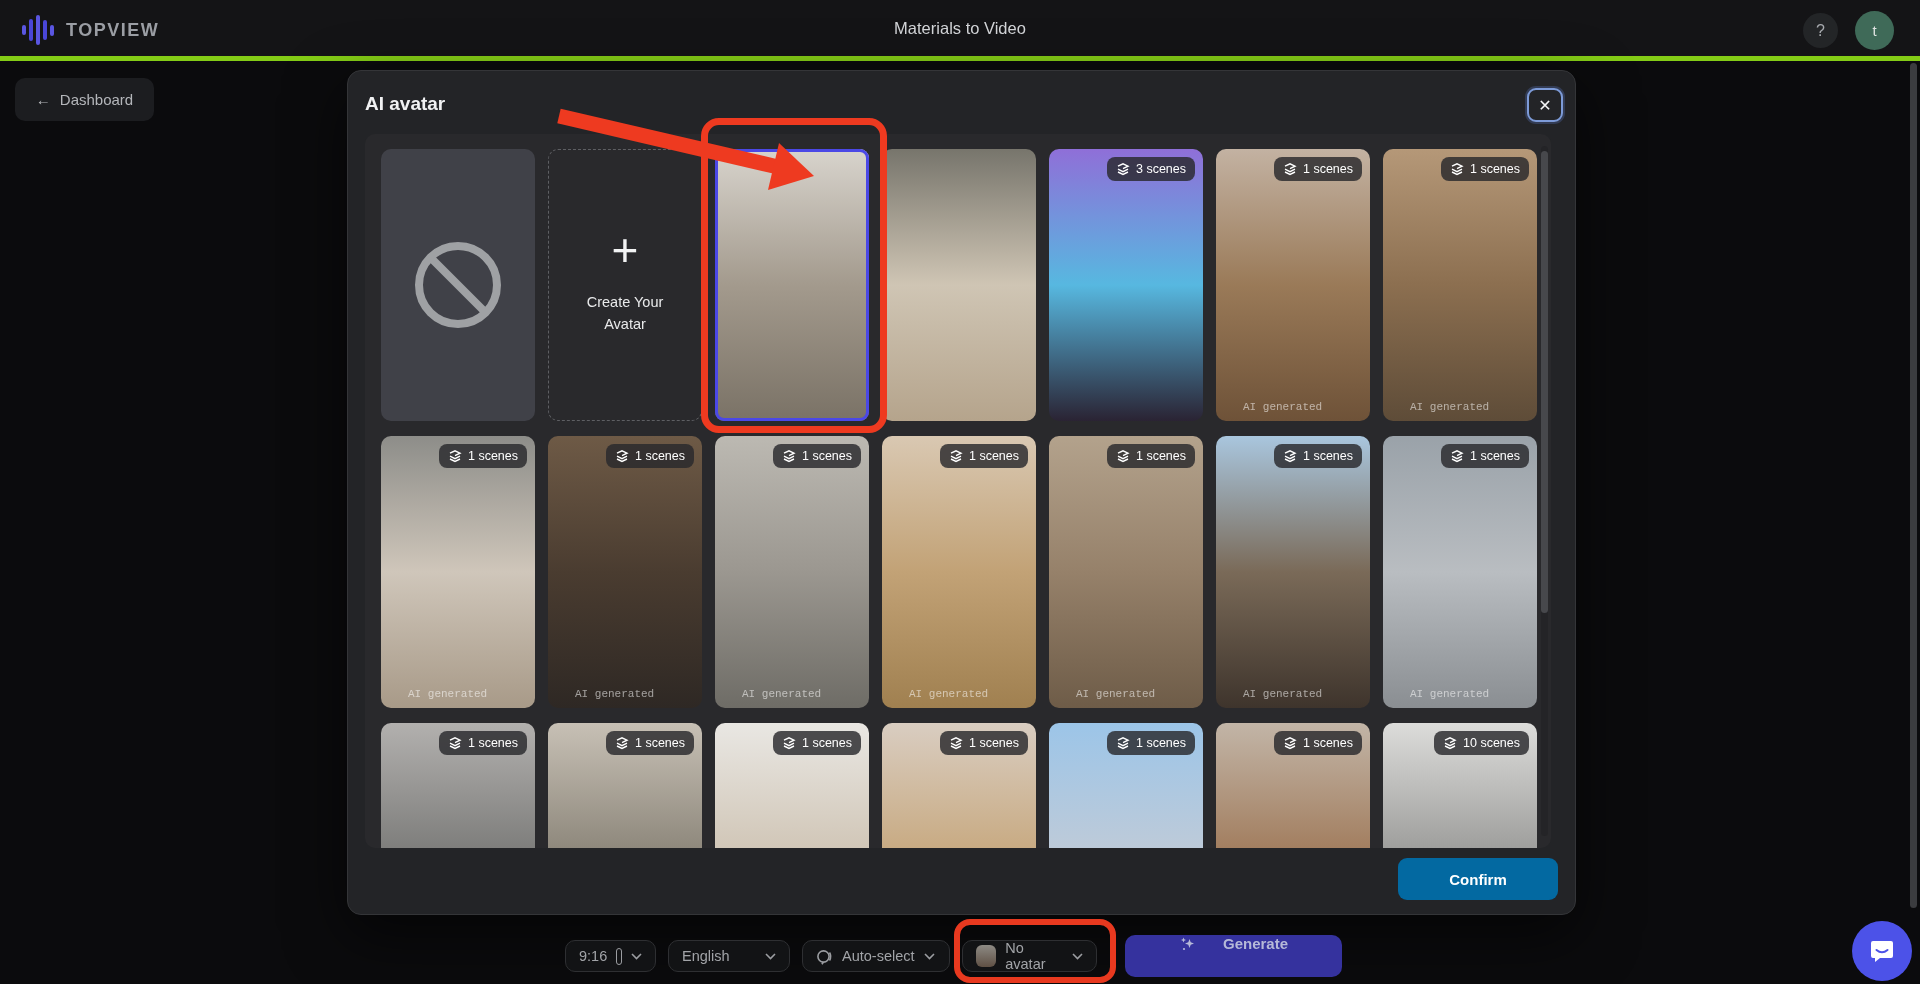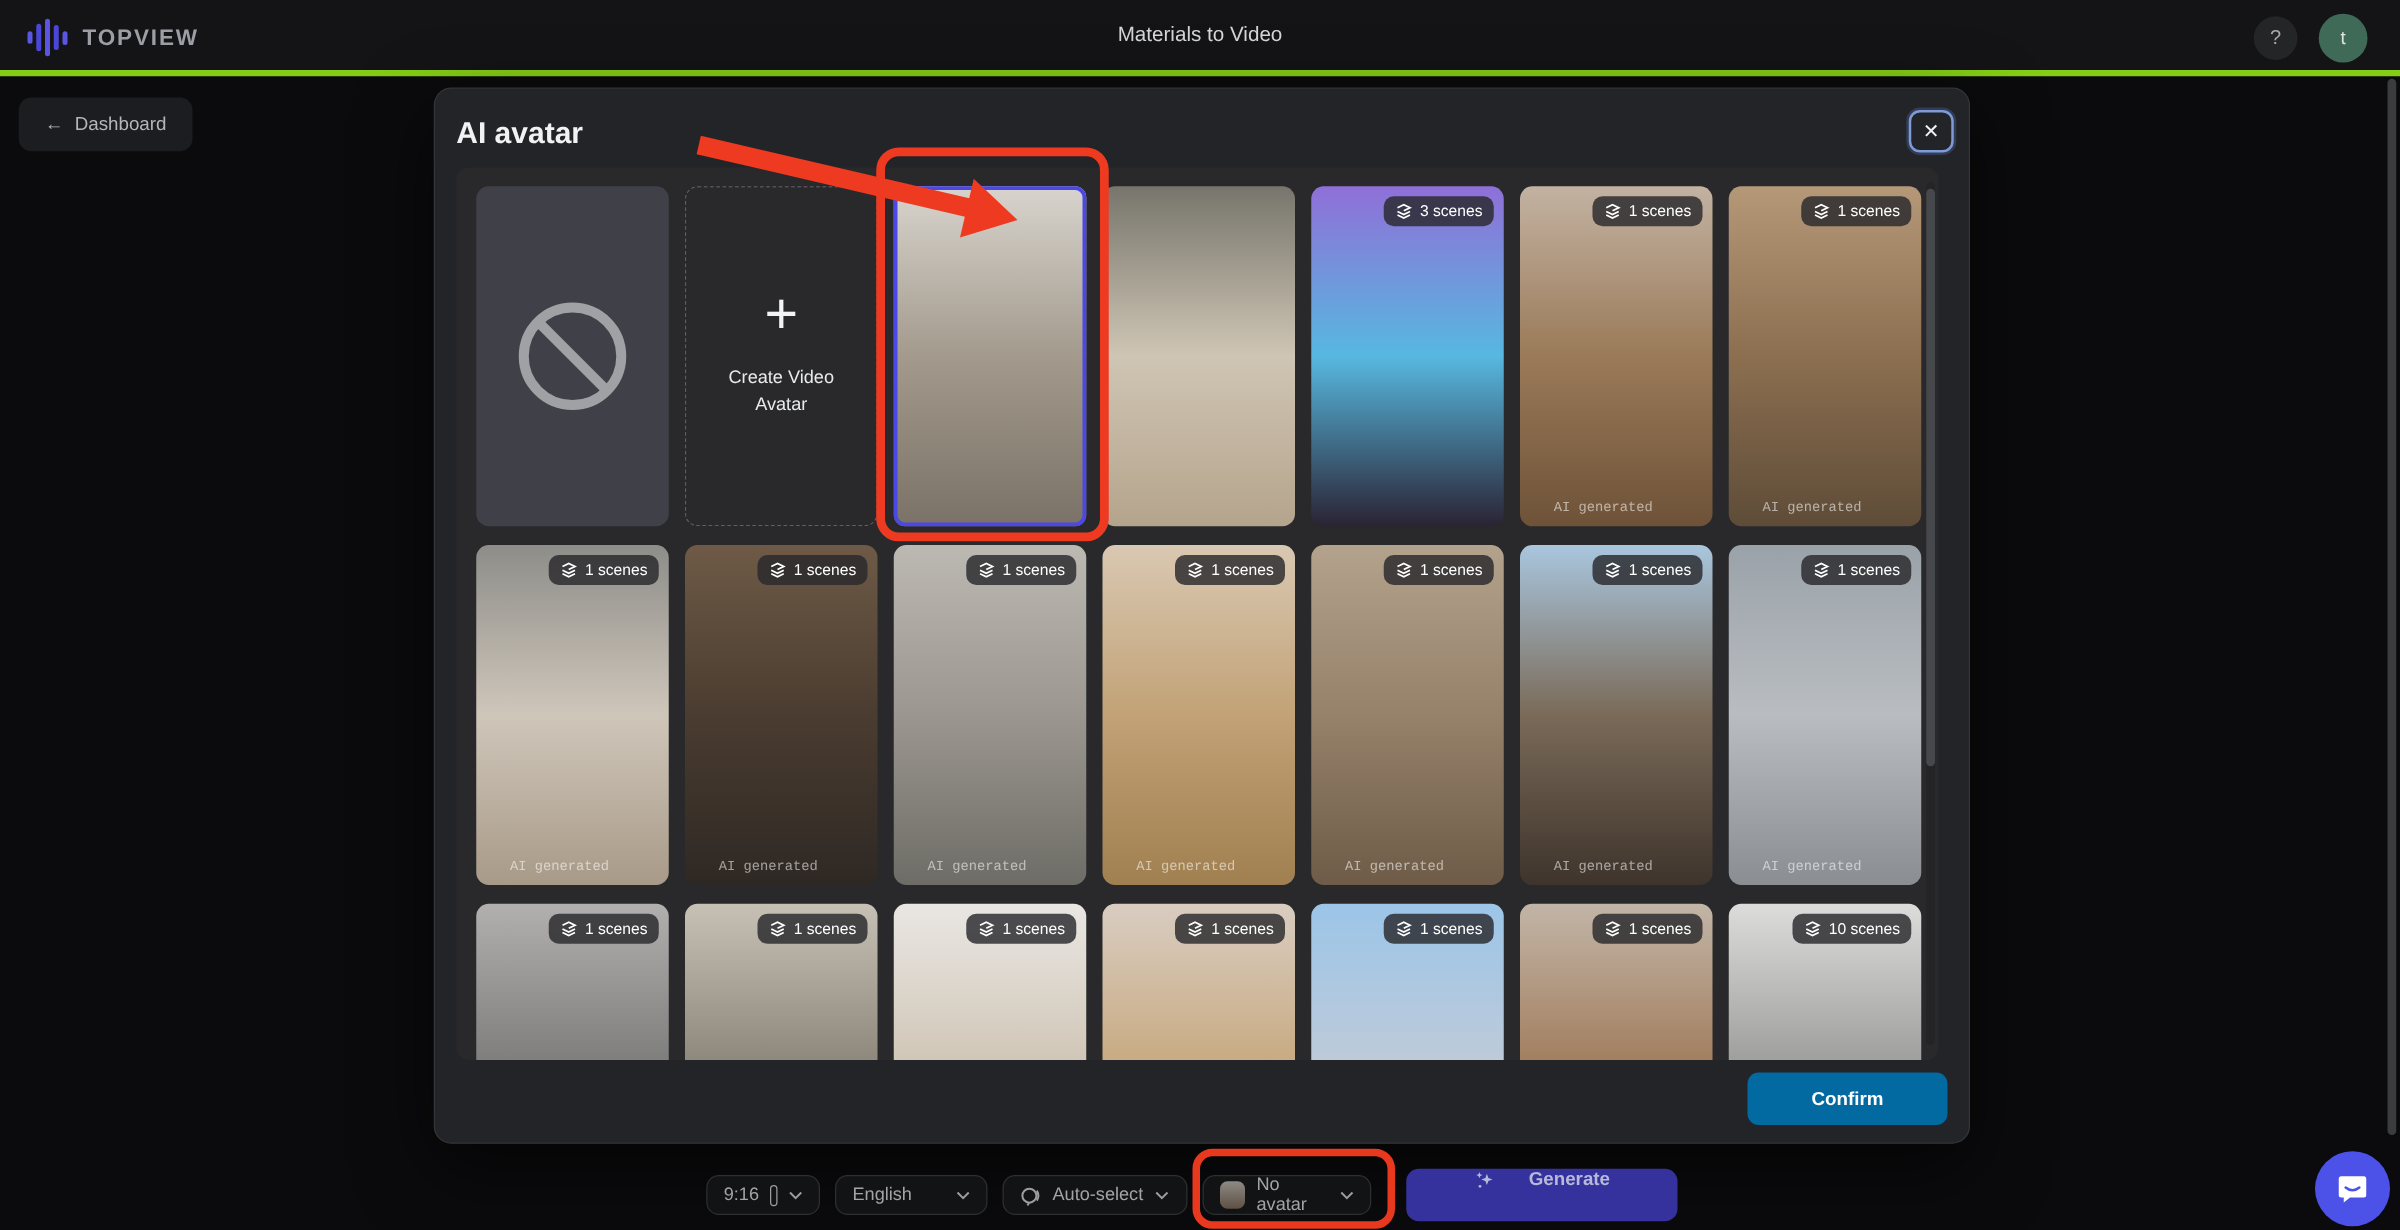--- a/index.html
+++ b/index.html
@@ -28,21 +28,21 @@
   
   .back-btn { position:absolute; left:15px; top:78px; width:139px; height:43px; border-radius:10px;
     background:#1c1d20; color:#b4b6ba; font-size:15px; display:flex; align-items:center; justify-content:center; gap:9px; }
   .page-scrollbar { position:absolute; left:1910px; top:63px; width:7px; height:845px;
     background:#3b3c3f; border-radius:4px; z-index:60; }
 
   
   .modal { position:absolute; left:347px; top:70px; width:1229px; height:845px;
     background:#232427; border:1px solid #343538; border-radius:14px; z-index:10;
     box-shadow:0 20px 60px rgba(0,0,0,.6); }
-  .modal-title { position:absolute; left:17px; top:22px; color:#f1f2f3; font-size:24px; font-weight:bold; }
+  .modal-title { position:absolute; left:17px; top:22px; color:#f1f2f3; font-size:19px; font-weight:bold; }
   .close-btn { position:absolute; left:1179px; top:17px; width:36px; height:34px; border-radius:9px;
     background:#232427; border:2px solid #7d9bd8; box-shadow:0 0 0 2px rgba(70,90,140,.45);
     color:#f2f3f4; font-size:16px; display:flex; align-items:center; justify-content:center; }
 
   .grid-panel { position:absolute; left:17px; top:63px; width:1186px; height:714px;
     background:#29292c; border-radius:10px; overflow:hidden; }
   .avatar-grid { position:absolute; left:16px; top:15px; display:grid;
     grid-template-columns:repeat(7,154px); grid-auto-rows:272px; gap:15px 13px; }
   .cell { position:relative; border-radius:10px; overflow:hidden; }
   .cell.selected { outline:3px solid #4b48e6; outline-offset:-3px; border-radius:9px; }
@@ -127,21 +127,21 @@
 
       <div class="cell cell-none">
         <svg width="92" height="92" viewBox="0 0 92 92">
           <circle cx="46" cy="46" r="39" fill="none" stroke="#9fa1a4" stroke-width="8"></circle>
           <line x1="19" y1="19" x2="73" y2="73" stroke="#9fa1a4" stroke-width="8"></line>
         </svg>
       </div>
 
       <div class="cell cell-create">
         <span class="plus-glyph">+</span>
-        <span class="create-label">Create Video Avatar</span>
+        <span class="create-label">Create Your Avatar</span>
       </div>
 
     <div class="cell selected" title="woman mirror selfie holding blue phone, ceiling fan" style="background: linear-gradient(rgb(216, 212, 205), rgb(163, 154, 141), rgb(122, 114, 102));"></div>
         <div class="cell" title="woman holding white tumbler" style="background: linear-gradient(rgb(119, 117, 108), rgb(207, 197, 180), rgb(181, 164, 140));"></div>
         <div class="cell" title="man with microphone on purple gradient backdrop" style="background: linear-gradient(rgb(143, 111, 216), rgb(87, 184, 224), rgb(42, 35, 51));">
           <span class="badge">
             <svg width="14" height="14" viewBox="0 0 14 14">
               <polyline points="2,4.2 7,1.8 12,4.2 7,6.6" fill="none" stroke="#fff" stroke-width="1.4"></polyline>
               <polyline points="2,7.2 7,9.6 12,7.2" fill="none" stroke="#fff" stroke-width="1.4"></polyline>
               <polyline points="2,10 7,12.4 12,10" fill="none" stroke="#fff" stroke-width="1.4"></polyline>

